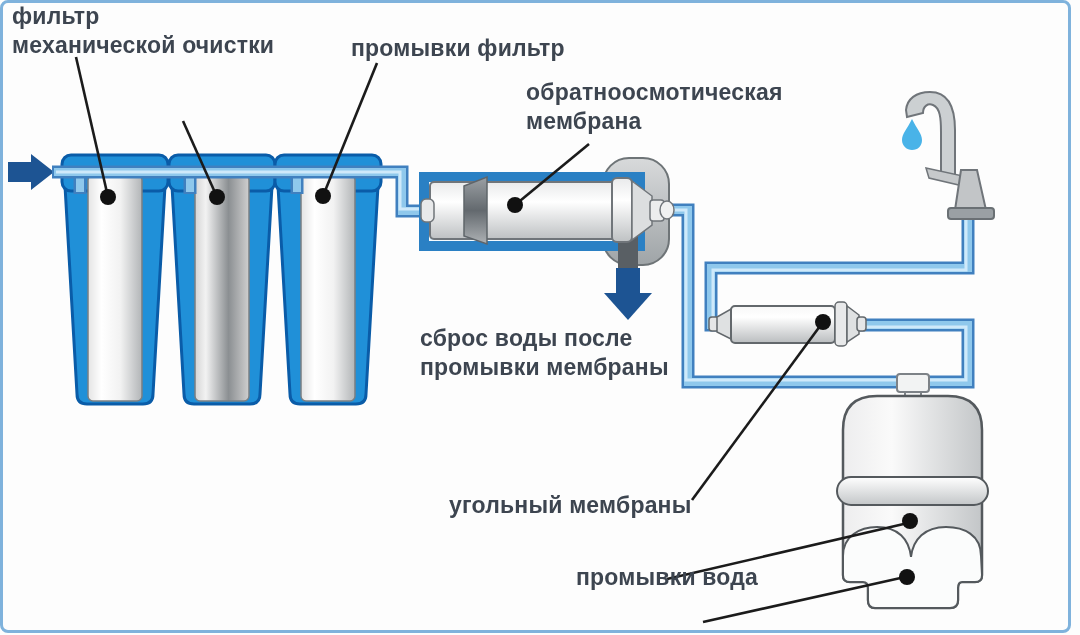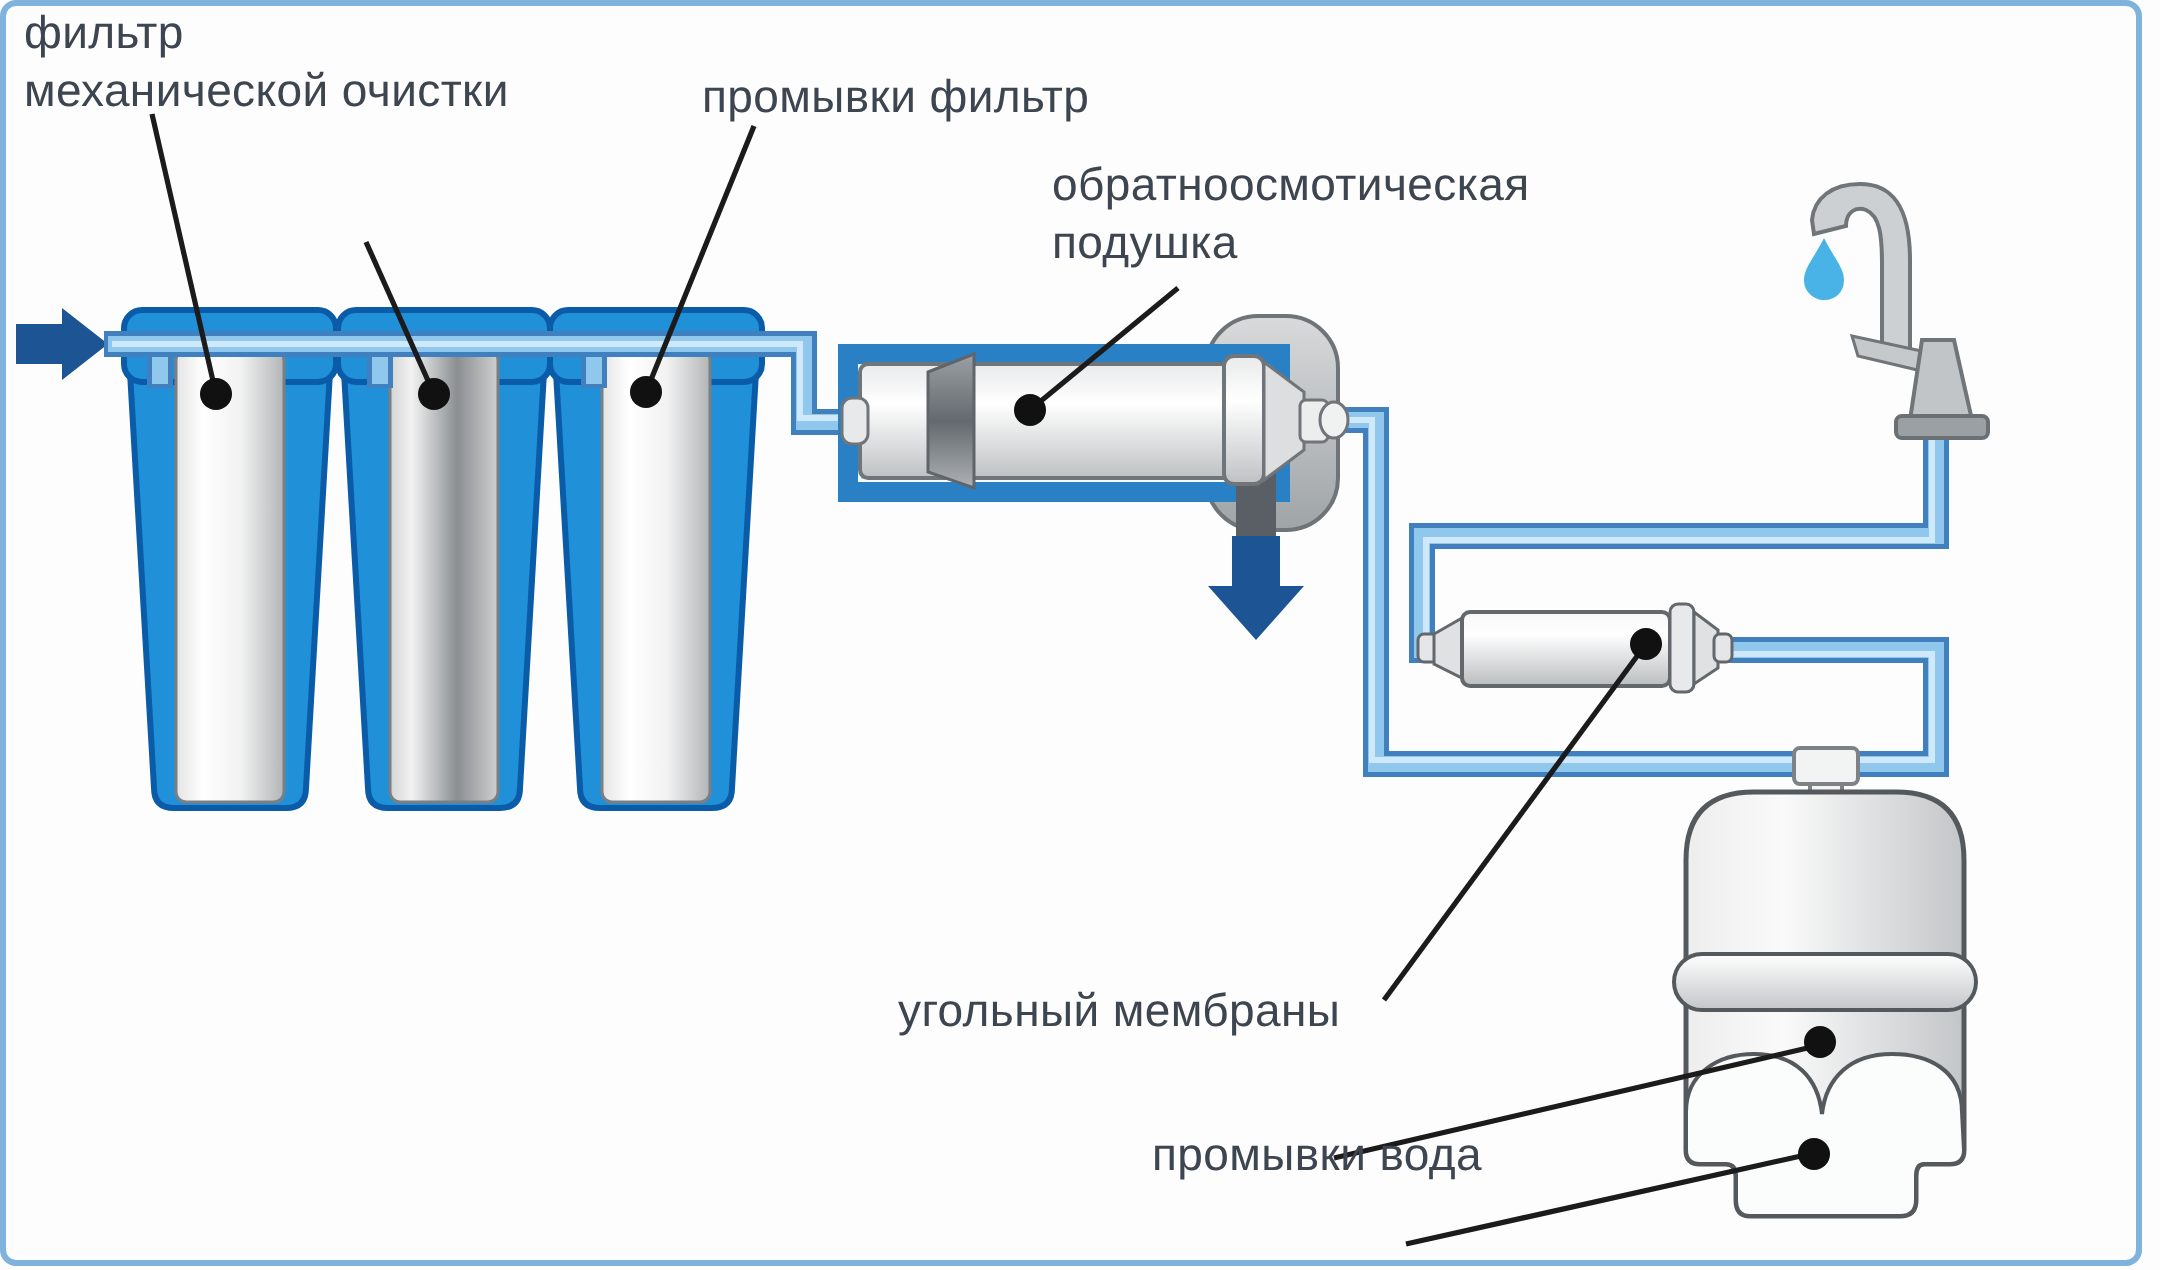--- a/index.html
+++ b/index.html
@@ -8,21 +8,21 @@
     --arrow-navy:#1d5493; --frame-blue:#2a80c4; --drop-blue:#49b3e8;
     --text-color:#3d4550; --border-blue:#7fb2dc; --metal-stroke:#70757a;
   }
   html,body{margin:0;padding:0;}
   body{width:1080px;height:635px;background:#ffffff;overflow:hidden;
        font-family:"Liberation Sans",sans-serif;}
   #stage{position:relative;width:1080px;height:635px;background:#fdfdfd;}
   #frame-border{position:absolute;left:0;top:0;right:9px;bottom:2px;
        border:3px solid var(--border-blue);border-radius:8px;pointer-events:none;}
   svg{position:absolute;left:0;top:0;}
-  .label{position:absolute;font-weight:normal;font-size:23px;line-height:29px;
+  .label{position:absolute;font-weight:bold;font-size:23px;line-height:29px;
        color:var(--text-color);white-space:pre;letter-spacing:.2px;}
   .tube-o{fill:none;stroke:var(--tube-stroke);stroke-width:13;}
   .tube-i{fill:none;stroke:var(--tube-fill);stroke-width:8;}
   .tube-h{fill:none;stroke:var(--tube-highlight);stroke-width:3;}
   .housing{fill:var(--housing-blue);stroke:var(--housing-stroke);stroke-width:3;}
   .navy{fill:var(--arrow-navy);}
   .leader{stroke:#1b1b1b;stroke-width:2.6;fill:none;}
   .dot{fill:#111111;}
   .metal{stroke:var(--metal-stroke);}
 </style>
@@ -173,18 +173,20 @@
     <circle class="dot" cx="823" cy="322" r="8"></circle>
     <circle class="dot" cx="910" cy="521" r="8"></circle>
     <circle class="dot" cx="907" cy="577" r="8"></circle>
   </g>
 </svg>
 
 <div class="label" style="left:12px;top:2px">фильтр
 механической очистки</div>
 <div class="label" style="left:351px;top:34px">промывки фильтр</div>
 <div class="label" style="left:526px;top:78px">обратноосмотическая
-подушка</div>
+мембрана</div>
+<div class="label" style="left:420px;top:324px">сброс воды после
+промывки мембраны</div>
 <div class="label" style="left:449px;top:491px">угольный мембраны</div>
 <div class="label" style="left:576px;top:563px">промывки вода</div>
 
 <div id="frame-border"></div>
 </div>
 
 </body></html>

